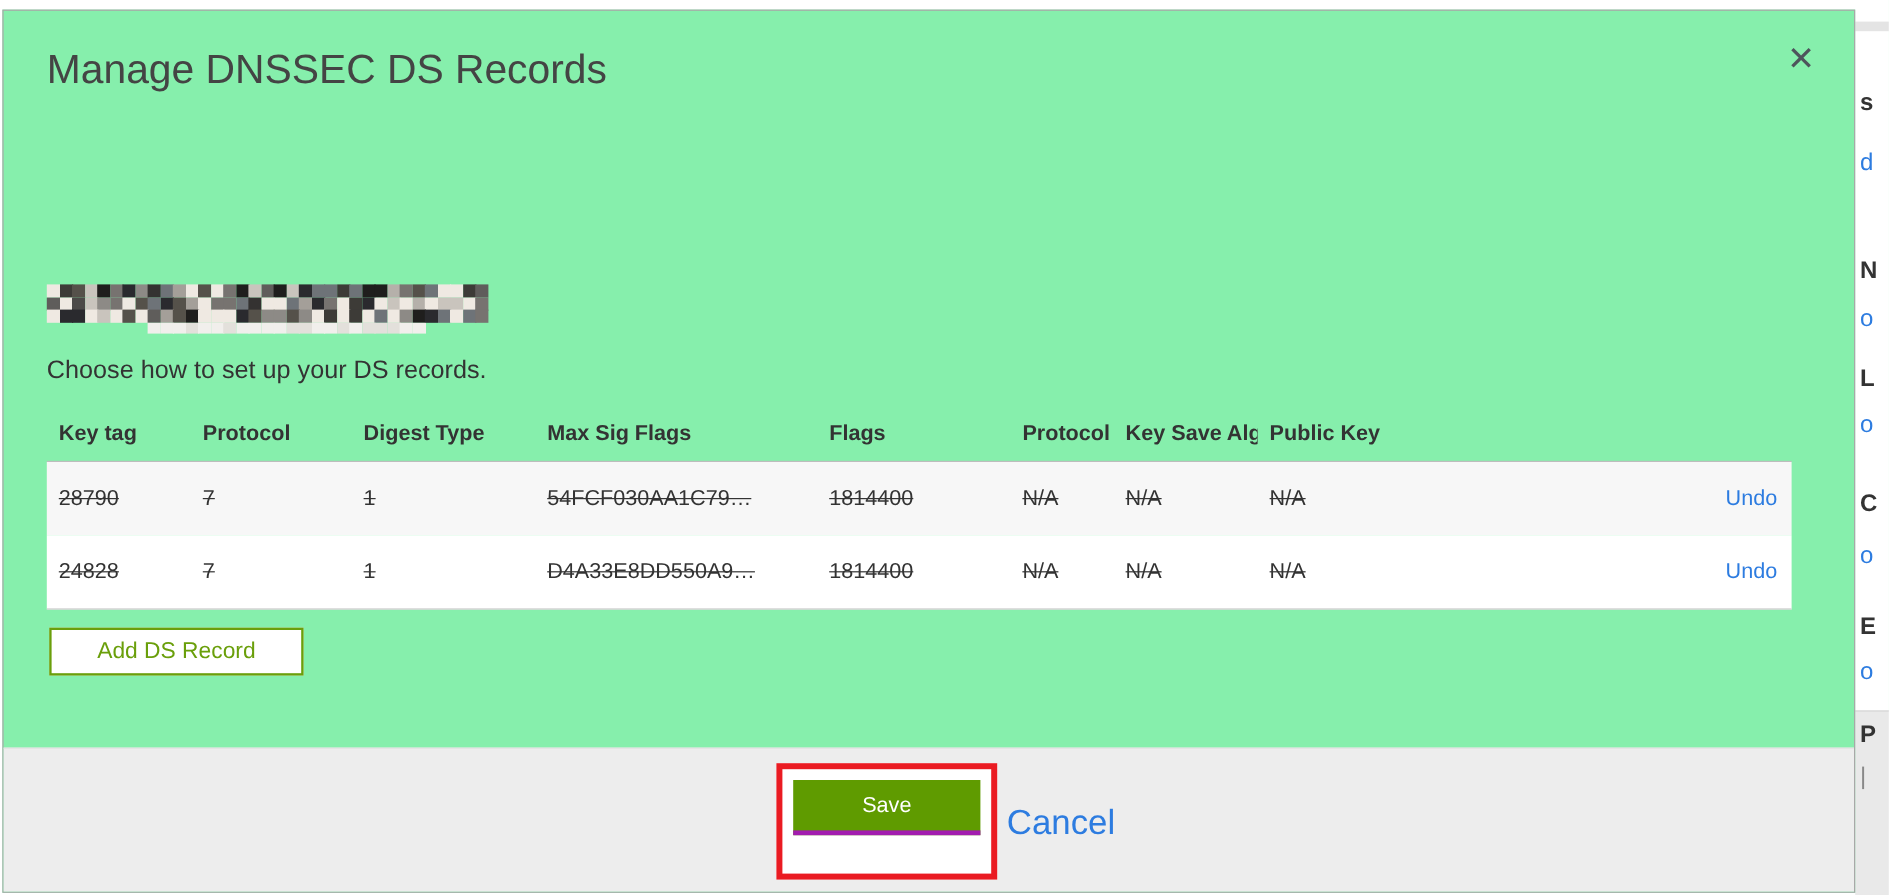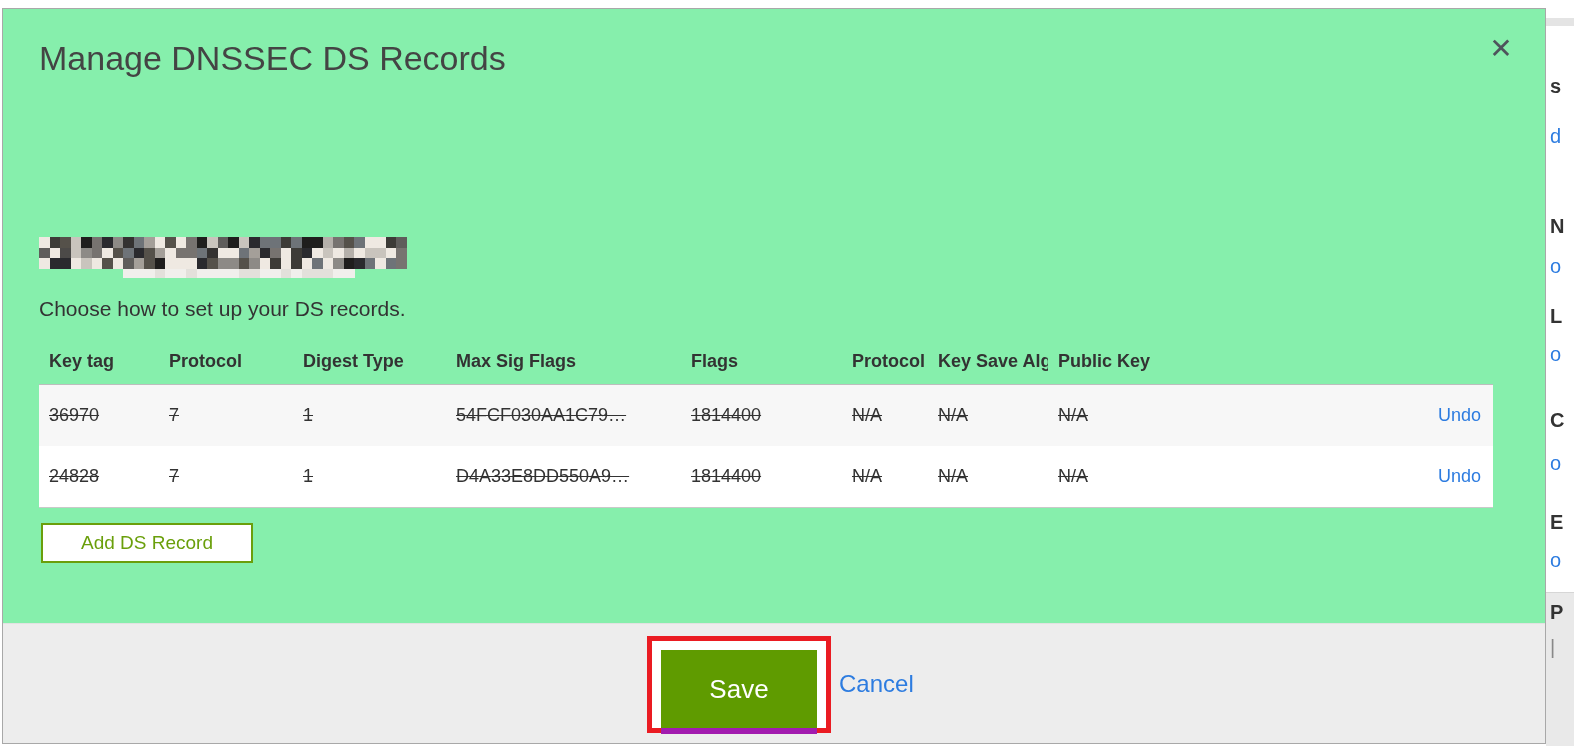--- a/index.html
+++ b/index.html
@@ -68,27 +68,27 @@
   
   .modal-footer {
     position:absolute; left:0; bottom:0; width:100%; height:120px;
     background:#ededed; border-top:1px solid #e2e2e2;
   }
   .annotation-box {
     position:absolute; left:644px; top:12px; width:184px; height:97px;
     background:#ffffff; border:5px solid #ea1b22;
   }
   .save-btn {
-    position:absolute; left:9px; top:9px; width:156px; height:84px;
-    background:#5f9b00; border:none; border-bottom:6px solid #a21caf;
-    color:#fff; font-size:26px; font-family:inherit; cursor:pointer;
+    position:absolute; left:9px; top:9px; width:156px; height:46px;
+    background:#5f9b00; border:none; border-bottom:4px solid #a21caf;
+    color:#fff; font-size:18px; font-family:inherit; cursor:pointer;
   }
   .cancel-link {
     position:absolute; left:836px; top:46px;
-    font-size:24px; color:#2d7ce0; text-decoration:none; cursor:pointer;
+    font-size:29px; color:#2d7ce0; text-decoration:none; cursor:pointer;
   }
 </style>
 </head>
 <body>
 
 <div class="bg-sliver">
   <div class="band"></div>
   <div class="bottom-gray"></div>
   <div id="bg-frags">
       <span class="bg-frag bold" style="top: 76px;">s</span>
@@ -251,21 +251,21 @@
       <div class="cell">Digest Type</div>
       <div class="cell">Max Sig Flags</div>
       <div class="cell">Flags</div>
       <div class="cell">Protocol</div>
       <div class="cell">Key Save Alg</div>
       <div class="cell">Public Key</div>
       <div class="cell"></div>
     </div>
 
     <div class="t-row t-body1">
-      <div class="cell struck">36970</div>
+      <div class="cell struck">28790</div>
       <div class="cell struck">7</div>
       <div class="cell struck">1</div>
       <div class="cell struck">54FCF030AA1C79…</div>
       <div class="cell struck">1814400</div>
       <div class="cell struck">N/A</div>
       <div class="cell struck">N/A</div>
       <div class="cell struck">N/A</div>
       <div class="cell struck"></div>
       <div class="cell cell-undo"><a class="undo-link">Undo</a></div>
     </div>

